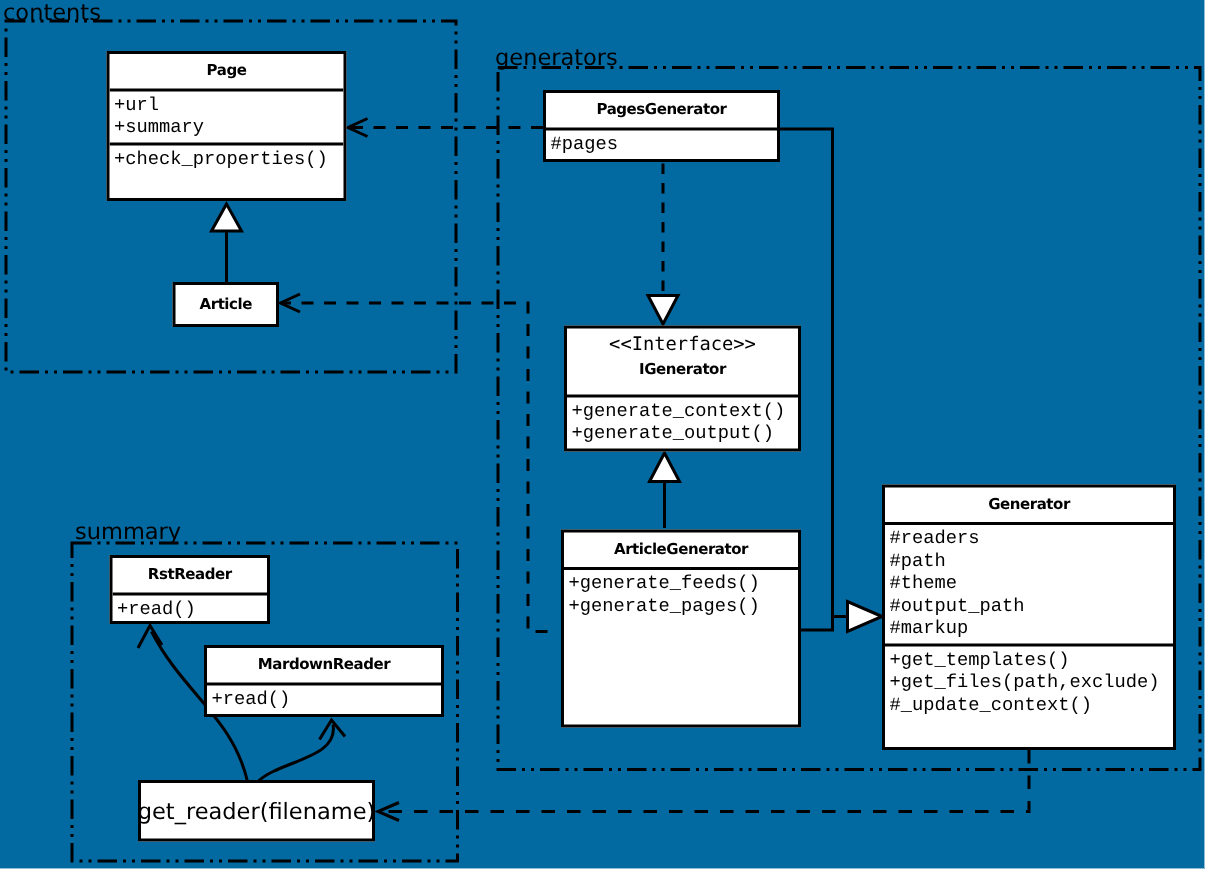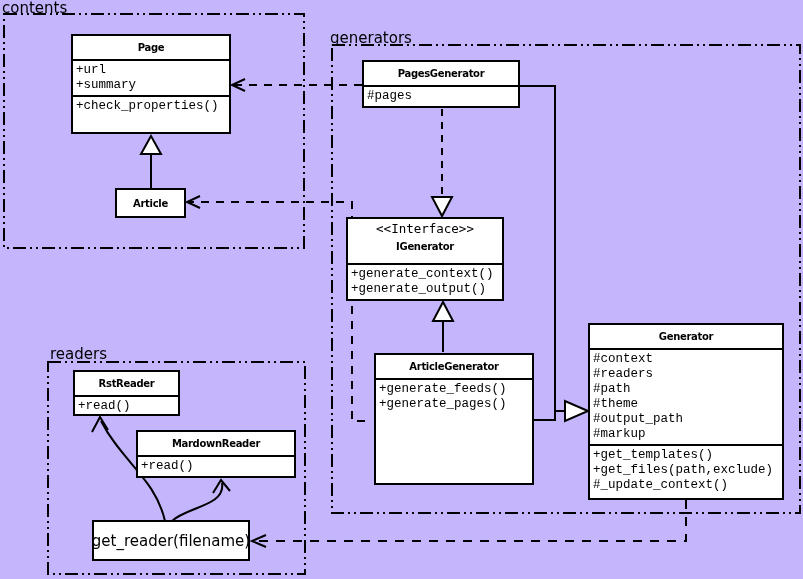--- a/index.html
+++ b/index.html
@@ -1,17 +1,17 @@
 <!DOCTYPE html>
 <html><head>
 <meta charset="utf-8">
 <style>
   html,body{margin:0;padding:0;background:#fff;}
   .canvas{
-    position:relative;width:803px;height:579px;background:#c4b5fd;
+    position:relative;width:803px;height:579px;background:#0369a1;
     font-family:"DejaVu Sans",sans-serif;color:#000;overflow:hidden;
   }
   .canvas svg{position:absolute;left:0;top:0;}
   .pkg-label{
     position:absolute;font-size:15px;line-height:16px;color:#000;
     background:transparent;white-space:nowrap;
   }
   .cls{
     position:absolute;background:#fff;border:2px solid #000;box-sizing:border-box;
     display:flex;flex-direction:column;overflow:hidden;
@@ -83,21 +83,21 @@
     </g>
 
     <g>
       <path d="M 172,521 C 186,507 226,506 222,483" fill="none" stroke="#000" stroke-width="2"></path>
       <polyline points="213,493 221,480 230,491" fill="none" stroke="#000" stroke-width="2"></polyline>
     </g>
   </svg>
 
   <div class="pkg-label" style="left:2px;top:0px">contents</div>
   <div class="pkg-label" style="left:330px;top:30px">generators</div>
-  <div class="pkg-label" style="left:50px;top:346px">readers</div>
+  <div class="pkg-label" style="left:50px;top:346px">summary</div>
 
   <div class="cls" style="left:71px;top:34px;width:160px;height:100px">
     <div class="cls-title">Page</div>
     <div class="cls-sec">
       <div class="m">+url</div>
       <div class="m">+summary</div>
     </div>
     <div class="cls-sec">
       <div class="m">+check_properties()</div>
     </div>
@@ -107,21 +107,21 @@
     <div class="cls-title">Article</div>
   </div>
 
   <div class="cls" style="left:362px;top:60px;width:158px;height:48px">
     <div class="cls-title">PagesGenerator</div>
     <div class="cls-sec">
       <div class="m">#pages</div>
     </div>
   </div>
 
-  <div class="cls" style="left:346px;top:217px;width:158px;height:84px">
+  <div class="cls" style="left:376px;top:217px;width:158px;height:84px">
     <div class="cls-hdr">
       <div class="stereotype">&lt;&lt;Interface&gt;&gt;</div>
       <div class="cls-title" style="padding:0">IGenerator</div>
     </div>
     <div class="cls-sec">
       <div class="m">+generate_context()</div>
       <div class="m">+generate_output()</div>
     </div>
   </div>
 
@@ -129,21 +129,20 @@
     <div class="cls-title">ArticleGenerator</div>
     <div class="cls-sec">
       <div class="m">+generate_feeds()</div>
       <div class="m">+generate_pages()</div>
     </div>
   </div>
 
   <div class="cls" style="left:588px;top:323px;width:196px;height:177px">
     <div class="cls-title">Generator</div>
     <div class="cls-sec">
-      <div class="m">#context</div>
       <div class="m">#readers</div>
       <div class="m">#path</div>
       <div class="m">#theme</div>
       <div class="m">#output_path</div>
       <div class="m">#markup</div>
     </div>
     <div class="cls-sec">
       <div class="m">+get_templates()</div>
       <div class="m">+get_files(path,exclude)</div>
       <div class="m">#_update_context()</div>

